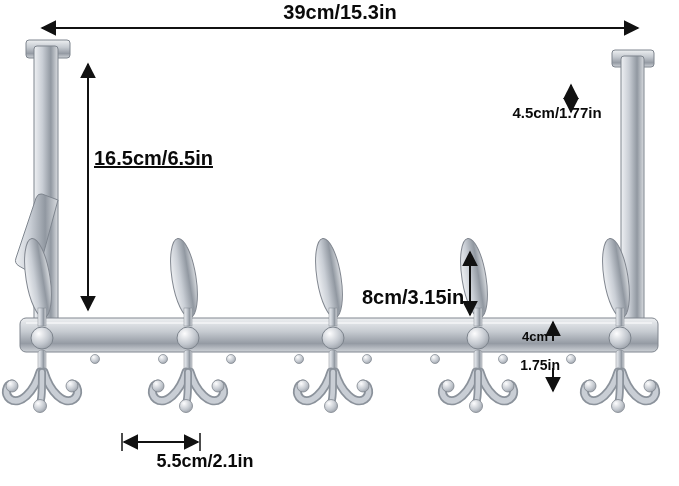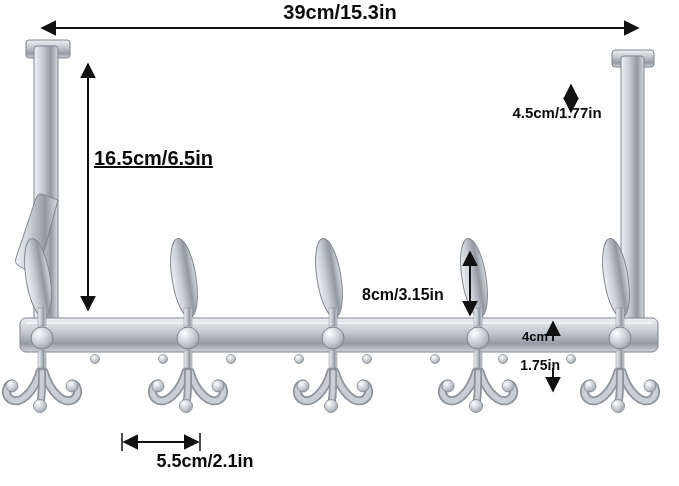--- a/index.html
+++ b/index.html
@@ -14,21 +14,21 @@
   .lbl{
     position:absolute;
     font-weight:bold;
     color:#0a0a0a;
     white-space:nowrap;
     user-select:none;
   }
   #lbl-total-width{left:240px;top:1px;width:200px;text-align:center;font-size:20px;}
   #lbl-bracket-depth{left:498px;top:58px;width:118px;text-align:center;font-size:15px;margin-top:46px;}
   #lbl-bracket-height{left:94px;top:147px;font-size:20px;text-decoration:underline;}
-  #lbl-hook-height{left:362px;top:286px;font-size:16px;}
+  #lbl-hook-height{left:362px;top:286px;font-size:20px;}
   #lbl-rail-cm{left:516px;top:329px;width:38px;text-align:center;font-size:13px;}
   #lbl-rail-in{left:510px;top:357px;width:50px;text-align:right;font-size:14px;}
   #lbl-hook-spacing{left:140px;top:451px;width:130px;text-align:center;font-size:18px;}
 </style>
 </head>
 <body>
 
 <div class="stage">
 
   <svg width="679" height="486" viewBox="0 0 679 486">

